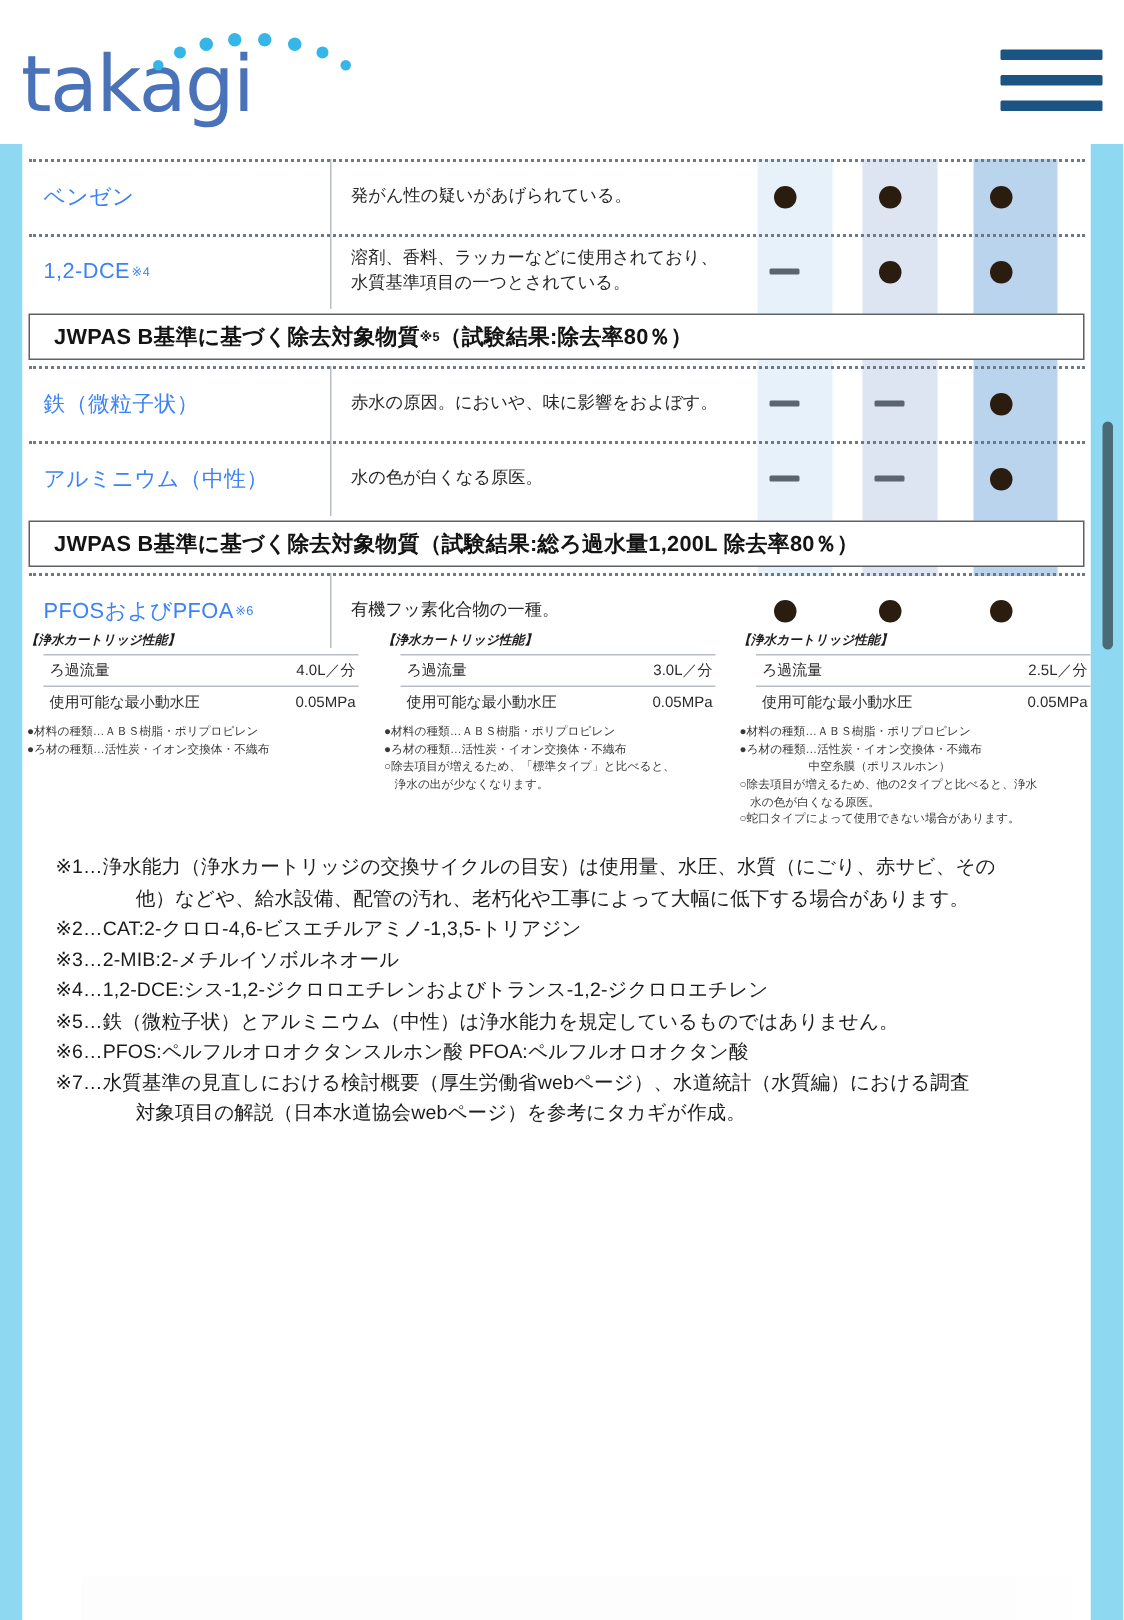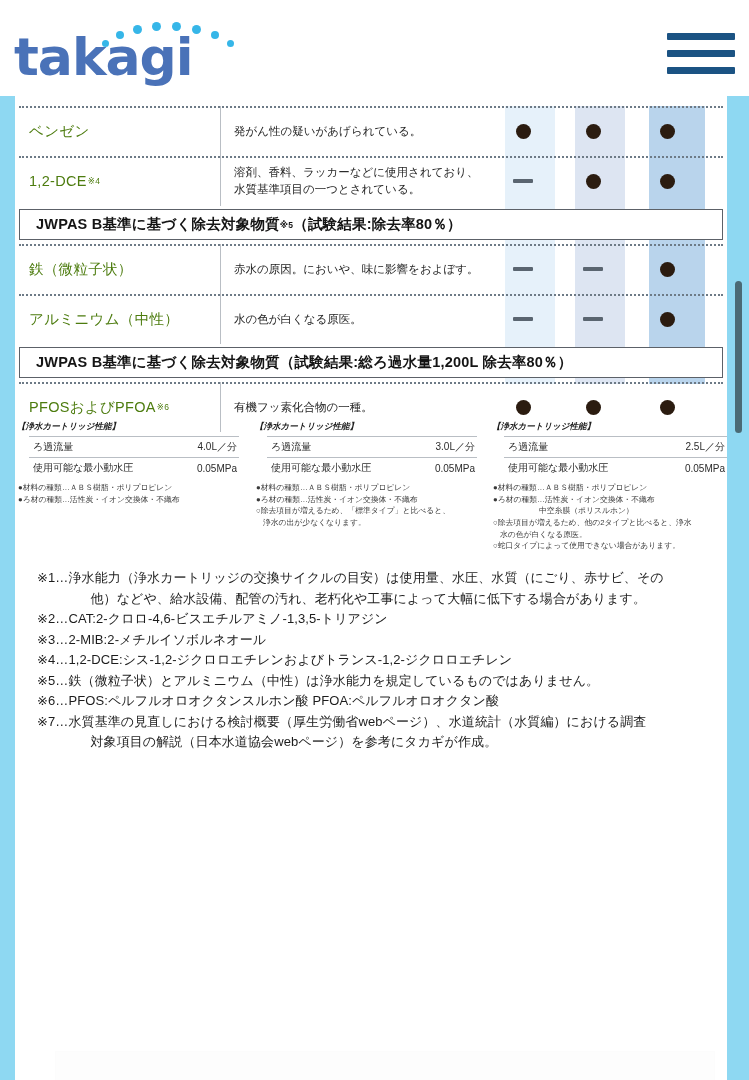--- a/index.html
+++ b/index.html
@@ -19,21 +19,21 @@
   .scroll-thumb {
     position:absolute; right:7px; top:185px; width:7px; height:152px;
     background:#4a6a75; border-radius:4px;
   }
 
   
   .header { position:absolute; left:0; top:0; width:749px; height:96px; background:#fff; }
   .logo { position:absolute; left:14px; top:26px; width:230px; height:62px; }
   .logo-text {
     font-family:"DejaVu Sans", sans-serif;
-    font-size:52px; font-weight:700; letter-spacing:-1px;
+    font-size:52px; font-weight:400; letter-spacing:-1px;
     color:#4a72b8; line-height:62px;
   }
   .logo-dots { position:absolute; left:88px; top:-4px; width:140px; height:26px; }
   .logo-dots span {
     position:absolute; border-radius:50%; background:#36b6e8; display:block;
   }
 
   .hamburger { position:absolute; right:14px; top:32px; width:68px; height:44px; cursor:pointer; }
   .hamburger i {
     display:block; position:absolute; left:0; width:68px; height:7px;
@@ -56,21 +56,21 @@
 
   .rows { position:absolute; left:0; top:0; width:712px; }
   .row { position:relative; width:712px; display:flex; align-items:stretch; }
   .row.data { height:50px; }
   .dotted-top {
     position:absolute; left:4px; top:0; width:704px; height:0;
     border-top:2px dotted #6d7a86;
   }
   .cell-name {
     width:205px; flex:0 0 205px; display:flex; align-items:center;
-    padding-left:14px; font-size:14.5px; color:#4d7c0f; letter-spacing:0.3px;
+    padding-left:14px; font-size:14.5px; color:#3b82f6; letter-spacing:0.3px;
   }
   .cell-name sup { font-size:8.5px; vertical-align:super; margin-left:1px; }
   .divider-v { position:absolute; left:205px; top:0; width:1px; height:100%; background:#b9bec4; }
   .cell-desc {
     flex:1 1 auto; display:flex; align-items:center;
     padding-left:14px; font-size:11.5px; color:#262626; line-height:1.45;
   }
   .marks { width:222px; flex:0 0 222px; position:relative; }
   .mark {
     position:absolute; top:0; height:100%; width:50px;

